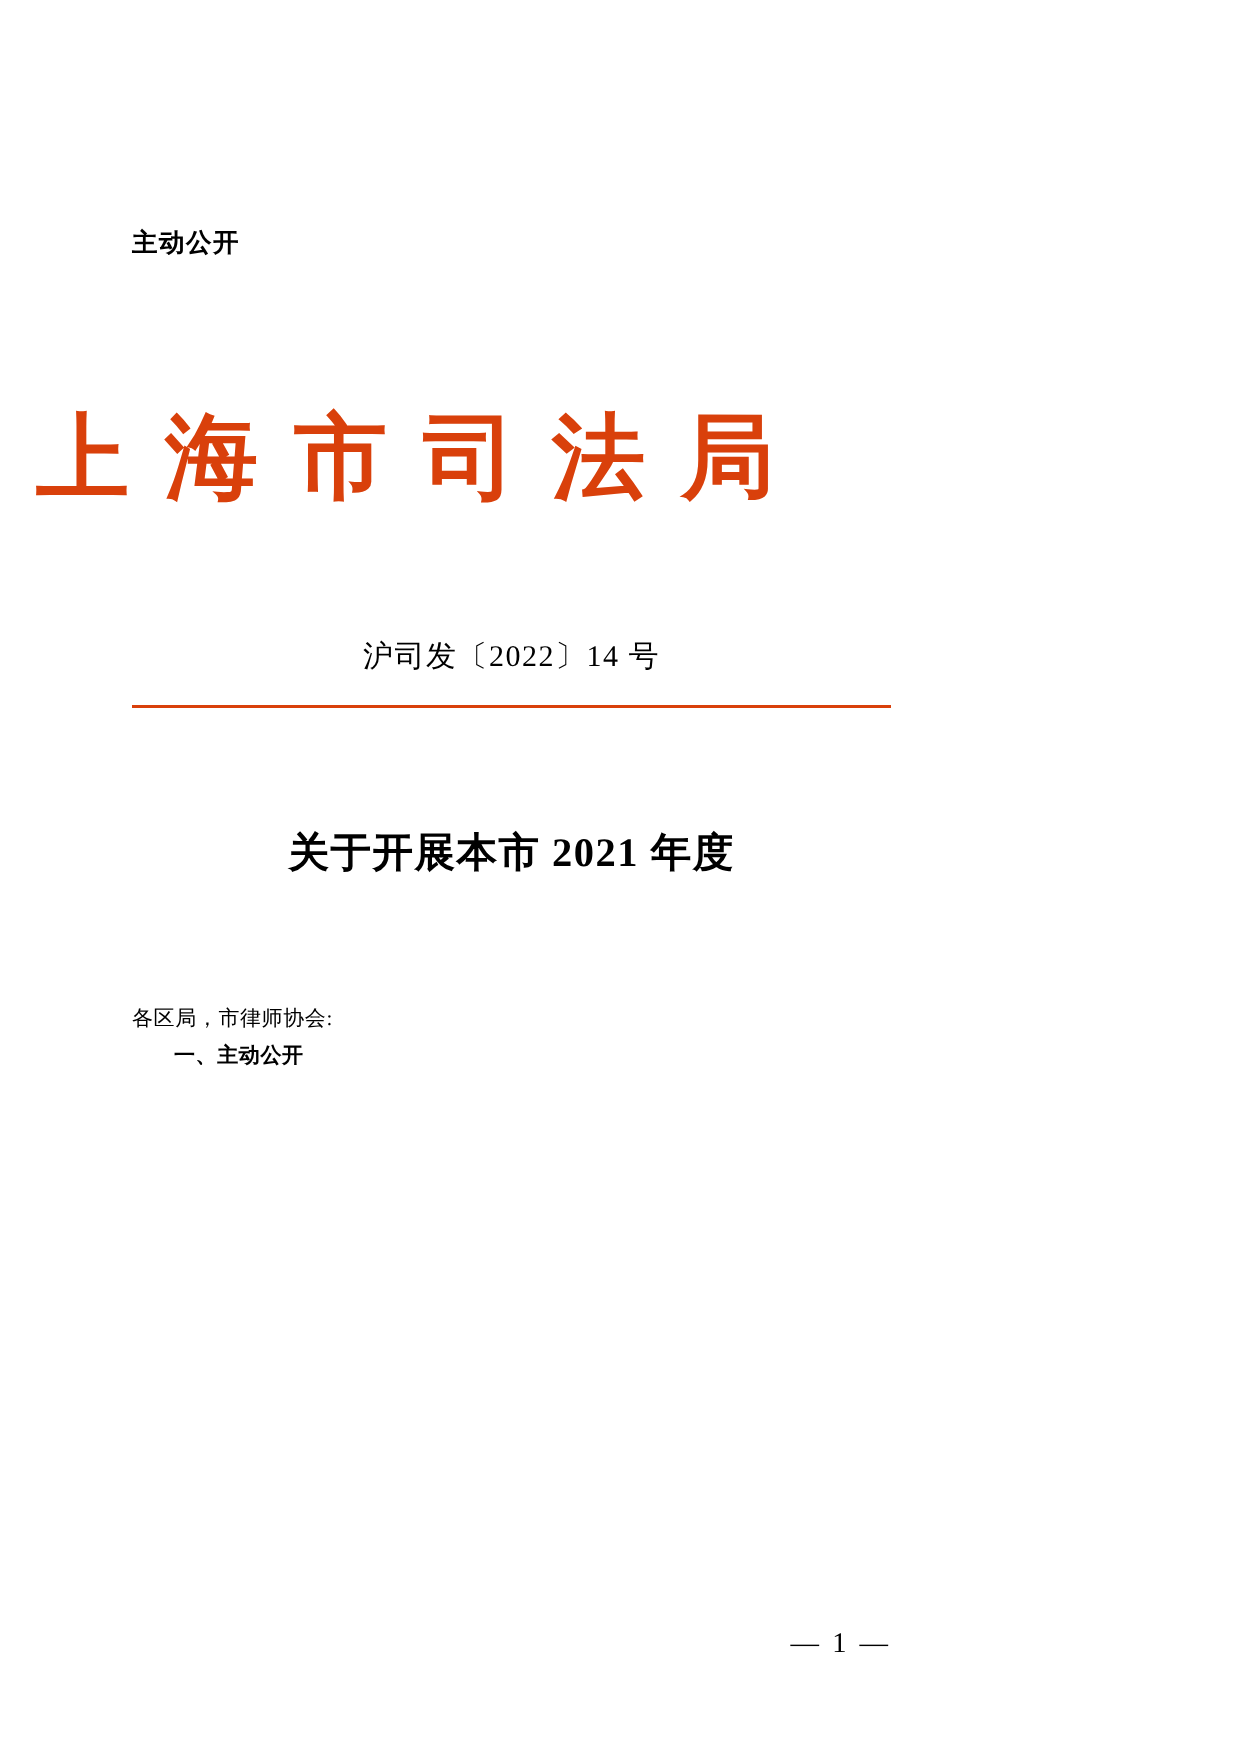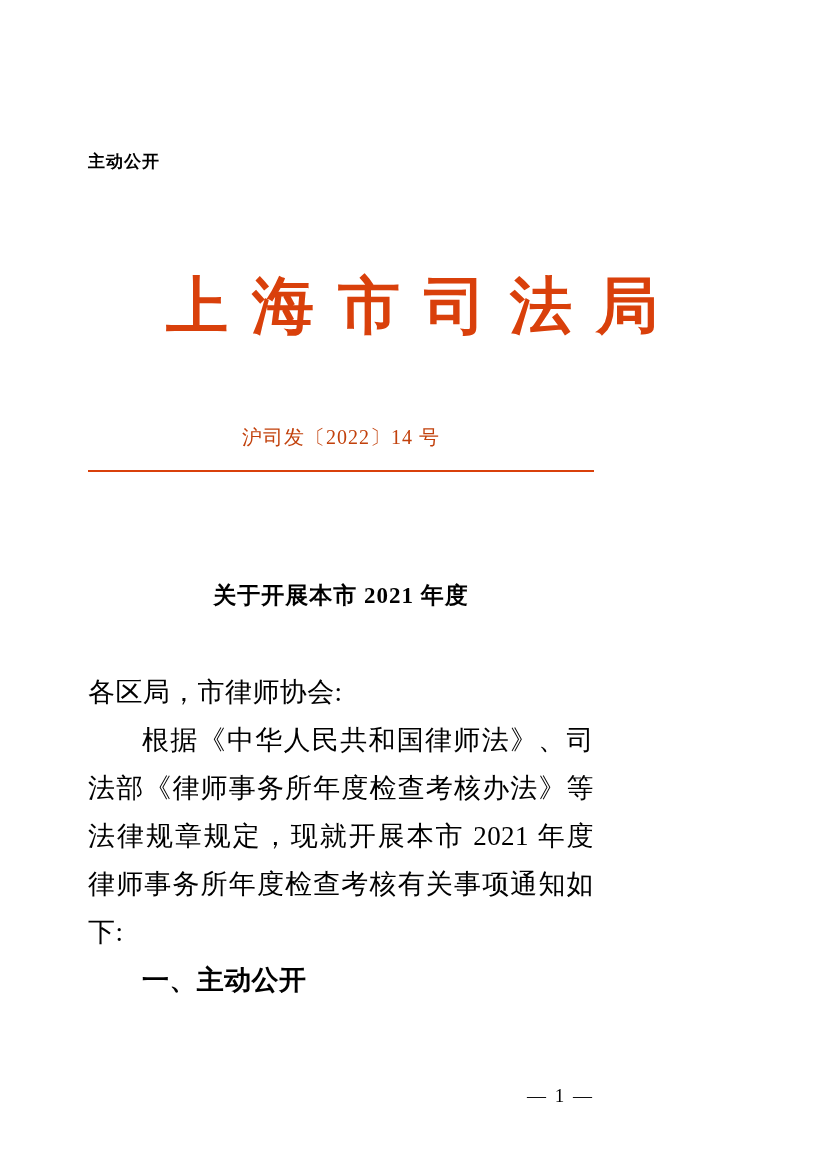--- a/index.html
+++ b/index.html
@@ -29,68 +29,68 @@
     font-weight: bold;
     font-size: 17px;
     letter-spacing: 1px;
     color: #000;
   }
   .issuer {
     position: absolute;
     left: 0;
     right: 0;
     top: 272px;
-    text-align: right;
+    text-align: left;
     color: #d9400b;
     font-family: "Liberation Serif", "DejaVu Serif", serif;
     font-weight: bold;
     font-size: 62px;
     letter-spacing: 24px;
     text-indent: 24px;
     line-height: 1.1;
     white-space: nowrap;
   }
   .doc-number {
     position: absolute;
     left: 0;
     right: 0;
     top: 424px;
     text-align: center;
     font-size: 20px;
     letter-spacing: 1px;
-    color: #c2410c;
+    color: #000000;
   }
   .red-rule {
     position: absolute;
     left: 88px;
     right: 88px;
     top: 470px;
     height: 2px;
     background: #d9400b;
   }
   .title {
     position: absolute;
     left: 0;
     right: 0;
-    top: 578px;
+    top: 548px;
     text-align: center;
     font-weight: bold;
-    font-size: 23px;
+    font-size: 27px;
     line-height: 1.55;
     letter-spacing: 1px;
   }
   .title .line {
     display: block;
   }
   .body-block {
     position: absolute;
     left: 88px;
     right: 88px;
     top: 668px;
-    font-size: 27px;
+    font-size: 14px;
     line-height: 1.78;
     text-align: justify;
     letter-spacing: 0.4px;
   }
   .p {
     margin: 0;
   }
   .indent {
     text-indent: 2em;
   }
@@ -118,19 +118,18 @@
   <div class="doc-number">沪司发〔2022〕14 号</div>
 
   <div class="red-rule"></div>
 
   <div class="title">
     <span class="line">关于开展本市 2021 年度</span>
   </div>
 
   <div class="body-block">
     <p class="p">各区局，市律师协会:</p>
-    <p class="p indent">根据《中华人民共和国律师法》、司法部《律师事务所年度检查考核办法》等法律规章规定，现就开展本市 2021 年度律师事务所年度检查考核有关事项通知如下:</p>
     <p class="p heading-item">一、主动公开</p>
   </div>
 
   <div class="page-number">— 1 —</div>
 
 </div>
 
 </body></html>

